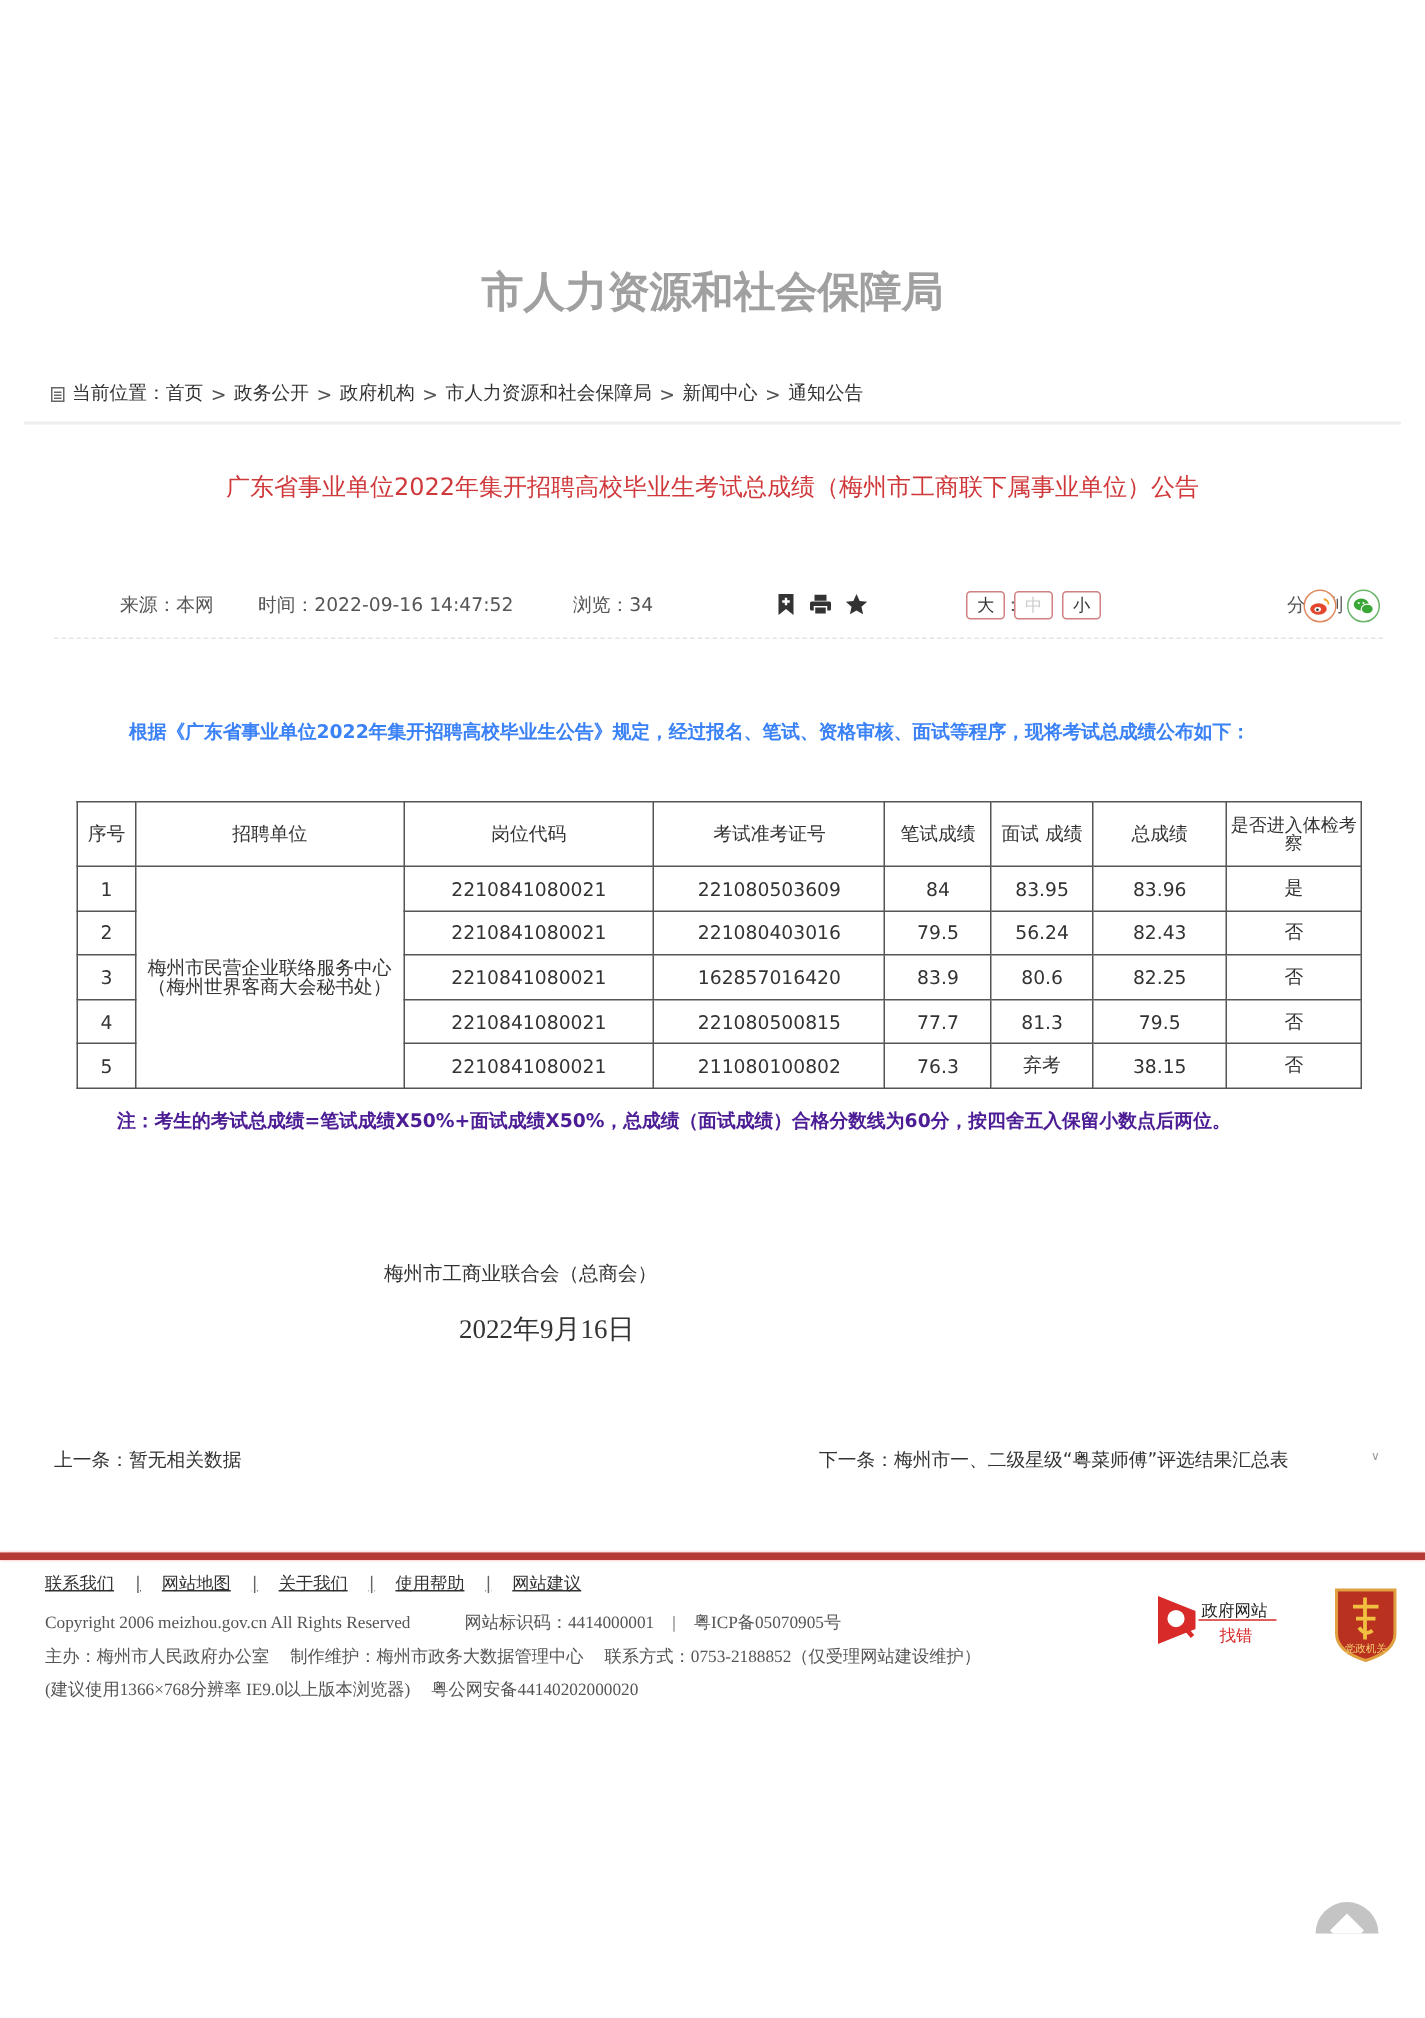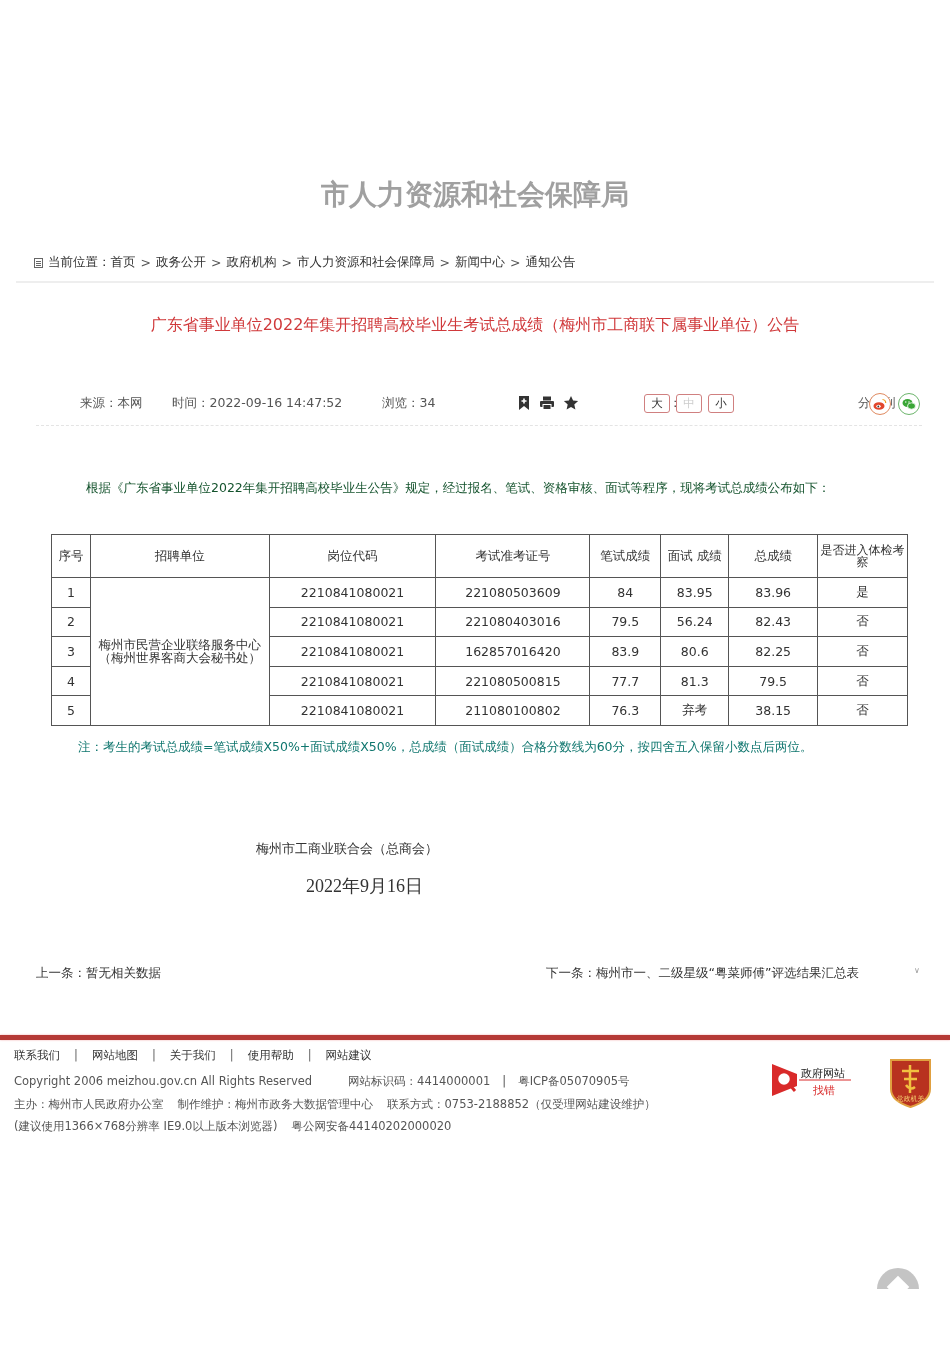--- a/index.html
+++ b/index.html
@@ -22,41 +22,41 @@
 
   .meta { position: absolute; top: 395px; left: 36px; width: 886px; height: 20px; font-size: 12.5px; color: #555; }
   .meta .m-item { position: absolute; top: 0; white-space: nowrap; margin-left: 44px; }
   .meta .tool-icon { position: absolute; top: 0; width: 16px; height: 16px; }
   .fs-btn { position: absolute; top: -1px; width: 26px; height: 19px; border: 1px solid #d08080; border-radius: 3px;
     font-size: 11.5px; text-align: center; line-height: 17px; color: #333; background: #fff; }
   .fs-btn.active { color: #ccc; }
   .share-btn { position: absolute; top: -2px; width: 22px; height: 22px; border-radius: 50%; background: #fff; }
   .meta-rule { position: absolute; top: 425px; left: 36px; width: 886px; border-top: 1px dashed #e4e4e4; }
 
-  .intro { position: absolute; top: 480px; left: 86px; font-size: 12.5px; color: #14532d; white-space: nowrap; }
+  .intro { position: absolute; top: 480px; left: 86px; font-size: 12.5px; color: #3b82f6; white-space: nowrap; font-weight: bold; }
 
   table.scores { position: absolute; top: 534px; left: 51px; width: 857px; border-collapse: collapse; font-size: 12.5px; color: #333; }
   table.scores th, table.scores td { border: 1px solid #555; text-align: center; font-weight: normal; padding: 0; }
   table.scores th { height: 43px; }
   table.scores td { height: 29.6px; }
   table.scores th.small { font-size: 12px; line-height: 12px; }
 
-  .note { position: absolute; top: 739px; left: 78px; font-size: 12.5px; font-weight: normal; color: #0f766e; white-space: nowrap; }
+  .note { position: absolute; top: 739px; left: 78px; font-size: 12.5px; font-weight: bold; color: #4c1d95; white-space: nowrap; }
 
   .sign-org { position: absolute; top: 840px; left: 256px; font-size: 13px; color: #333; }
   .sign-date { position: absolute; top: 874px; left: 306px; font-size: 18px; color: #333; font-family: "Liberation Serif", serif; }
 
   .prev { position: absolute; top: 965px; left: 36px; font-size: 12.5px; color: #333; white-space: nowrap; }
   .next { position: absolute; top: 965px; left: 546px; font-size: 12.5px; color: #333; white-space: nowrap; }
   .chev { position: absolute; top: 966px; left: 914px; font-size: 8px; color: #999; }
 
   .footer-bar { position: absolute; top: 1035px; left: 0; width: 950px; height: 5px; background: #b53a36; box-shadow: 0 0 2px #f0a0a0; }
-  .footer-links { position: absolute; top: 1048px; left: 14px; font-size: 11.5px; color: #333; white-space: nowrap; display: flex; }
+  .footer-links { position: absolute; top: 1048px; left: 30px; font-size: 11.5px; color: #333; white-space: nowrap; display: flex; text-decoration: underline; }
   .footer-links .fsep { margin: 0 14px; color: #666; }
-  .footer-line { position: absolute; left: 14px; font-size: 11.5px; color: #555; white-space: nowrap; }
+  .footer-line { position: absolute; left: 30px; font-size: 11.5px; color: #555; white-space: nowrap; font-family: Liberation Serif, serif; }
   .footer-line .gap { display: inline-block; width: 36px; }
 
   .badge-gov { position: absolute; top: 1060px; left: 771px; width: 82px; height: 40px; }
   .badge-party { position: absolute; top: 1057px; left: 888px; width: 45px; height: 52px; }
 
   .back-top { position: absolute; top: 1268px; left: 877px; width: 42px; height: 21px; background: #c4c4c4;
     border-radius: 21px 21px 0 0; overflow: hidden; }
   .back-top::after { content: ""; position: absolute; left: 13px; top: 11px; width: 16px; height: 16px; background: #fff; transform: rotate(45deg); }
 </style>
 </head>

